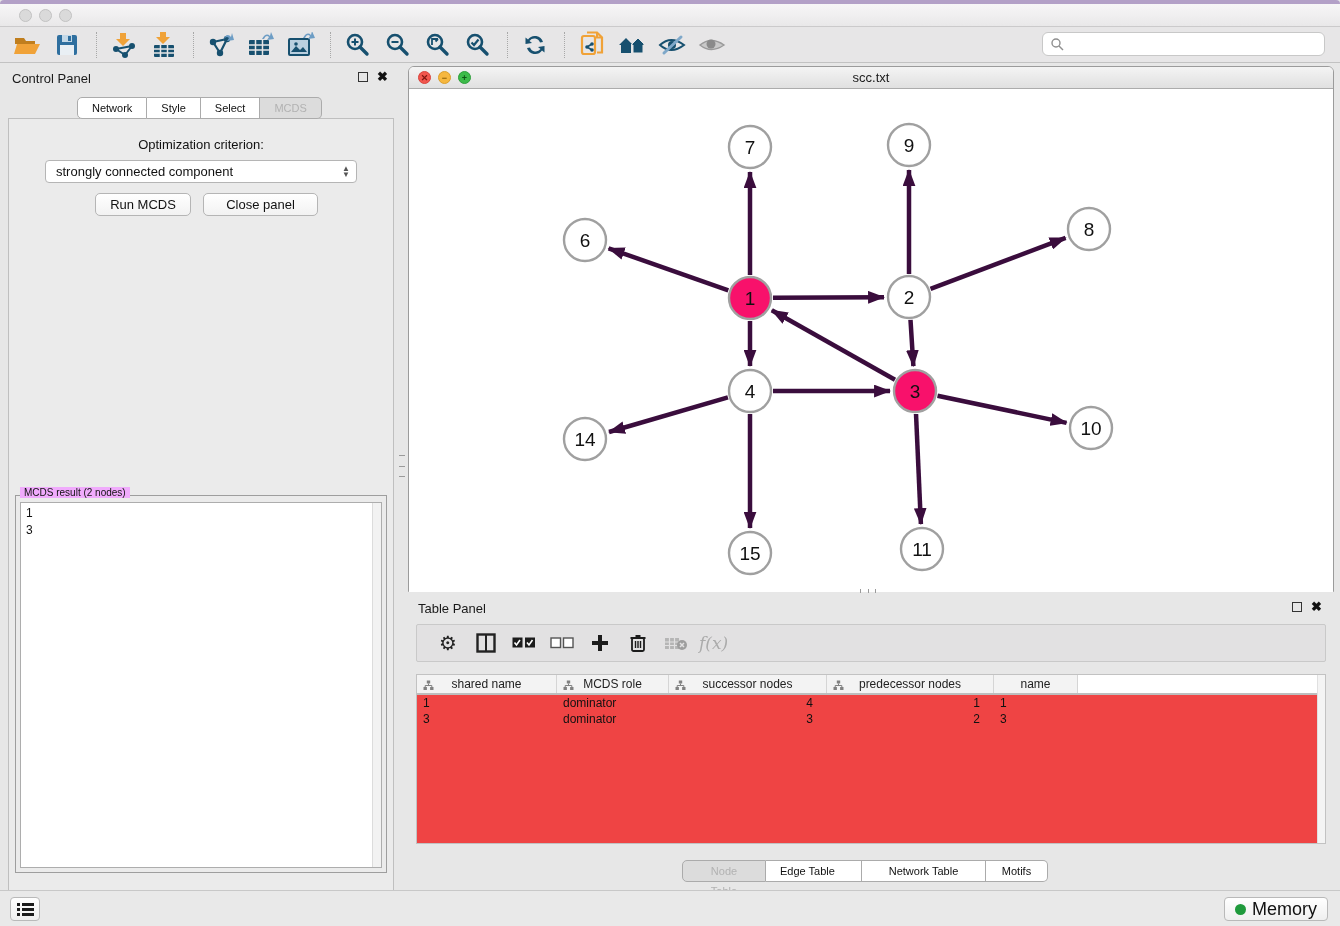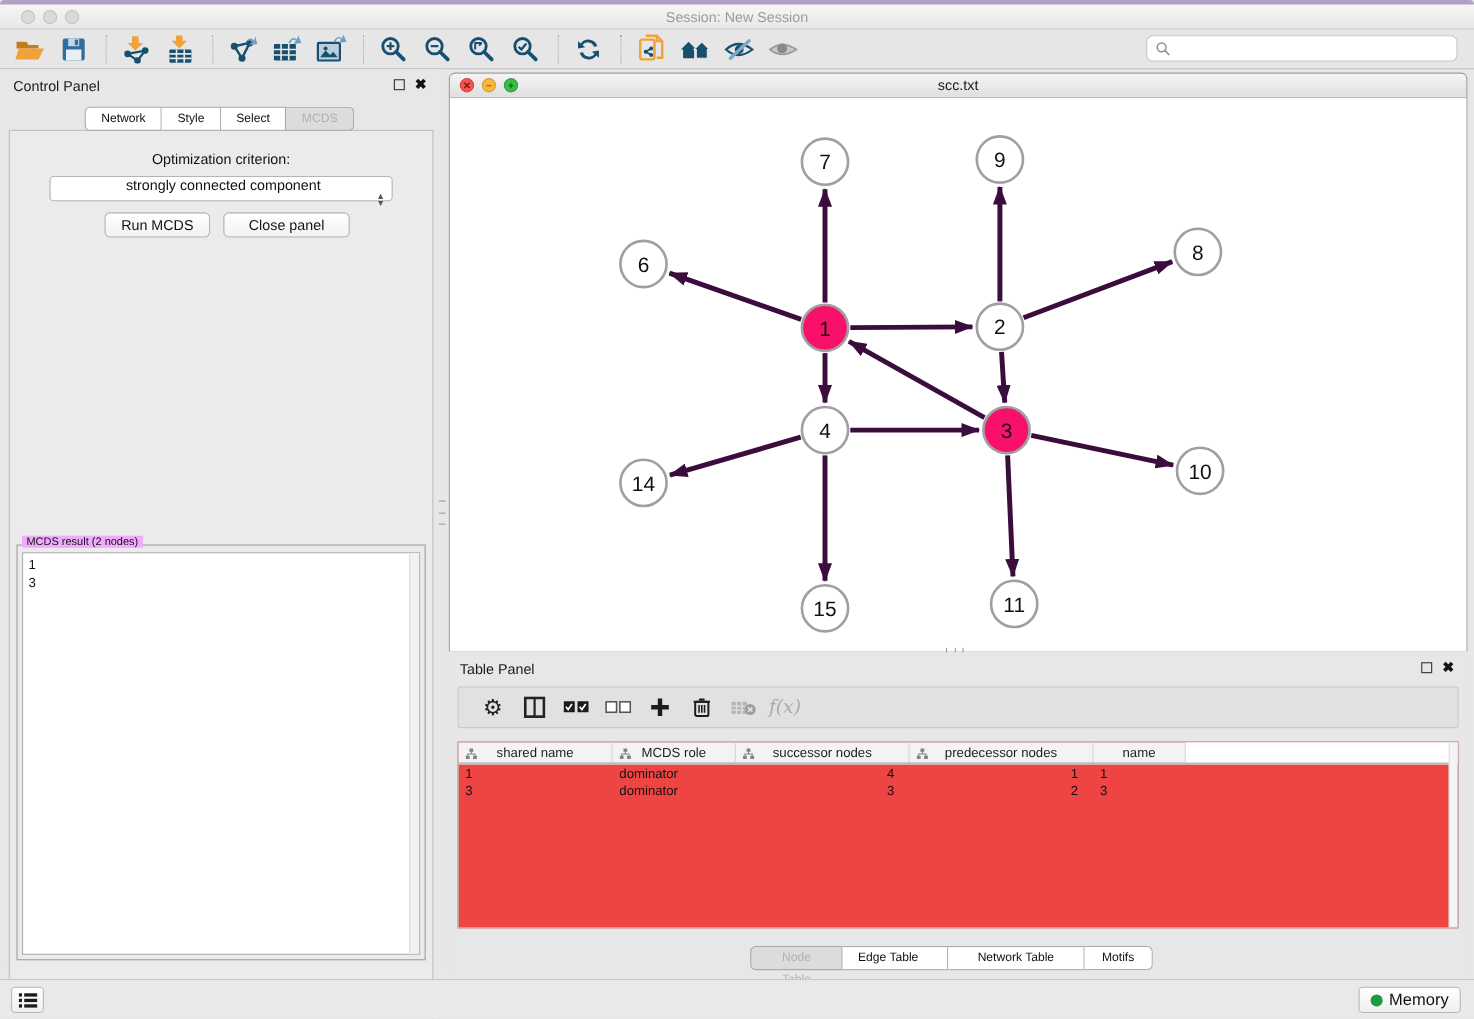--- a/index.html
+++ b/index.html
@@ -28,21 +28,21 @@
   .panel-icons { position:absolute; top:9px; right:14px; display:flex; gap:9px; align-items:center; }
   .float-icon { width:10px; height:10px; border:1.5px solid #333; display:inline-block; }
   .close-x { font-size:13px; font-weight:bold; color:#111; line-height:10px; }
   .cp-tabs { position:absolute; top:34px; left:77px; display:flex; z-index:2; }
   .tab { height:22px; padding:0 14px; font-size:11px; line-height:20px; background:#FFFFFF; border:1px solid #ABABAB; border-left:none; color:#111; }
   .tab:first-child { border-left:1px solid #ABABAB; border-radius:5px 0 0 5px; }
   .tab:last-child { border-radius:0 5px 5px 0; }
   .tab.disabled { background:#DCDCDC; color:#B2B2B2; }
   .cp-body { position:absolute; top:55px; left:8px; width:386px; height:822px; background:#EBEBEB; border:1px solid #BFBFBF; }
   .opt-label { position:absolute; top:18px; left:0; right:0; text-align:center; font-size:13px; color:#111; }
-  .dropdown { position:absolute; top:41px; left:36px; width:312px; height:23px; background:#FFFFFF; border:1px solid #B5B5B5; border-radius:4px; display:flex; align-items:center; padding:0 6px 0 10px; font-size:13px; color:#111;flex-direction:column; }
+  .dropdown { position:absolute; top:41px; left:36px; width:312px; height:23px; background:#FFFFFF; border:1px solid #B5B5B5; border-radius:4px; display:flex; align-items:center; padding:0 6px 0 10px; font-size:13px; color:#111; }
   .dd-stepper { margin-left:auto; display:flex; flex-direction:column; line-height:6px; font-size:8px; color:#555; }
   .btn { position:absolute; height:23px; background:linear-gradient(#FFFFFF,#F2F2F2); border:1px solid #B5B5B5; border-radius:5px; font-size:13px; color:#111; text-align:center; line-height:21px; }
   .groupbox { position:absolute; top:376px; left:6px; width:372px; height:378px; border:1px solid #9E9E9E; }
   .groupbox-legend { position:absolute; top:-9px; left:4px; background:#f0abfc; padding:0 4px; font-size:10px; color:#111; }
   .groupbox-inner { position:absolute; left:4px; right:4px; top:6px; bottom:4px; background:#FFFFFF; border:1px solid #ADADAD; }
   .gb-scroll { position:absolute; top:0; bottom:0; right:0; width:9px; background:#F2F2F2; border-left:1px solid #DCDCDC; }
   .result-lines { position:absolute; top:2px; left:5px; font-size:12px; line-height:17px; color:#111; white-space:pre; }
 
   
   .vsplit-grip { position:absolute; left:399px; top:455px; width:6px; height:22px; display:flex; flex-direction:column; justify-content:space-between; }
@@ -74,35 +74,34 @@
   .dt-row { display:flex; height:16px; font-size:12px; color:#111; }
   .dt-c { padding:1px 6px 0 6px; }
   .dt-c.num { text-align:right; padding-right:14px; }
   .dt-scroll { position:absolute; top:0; right:0; bottom:0; width:8px; background:#F4F4F4; border-left:1px solid #E0E0E0; }
   .tp-tabs { position:absolute; top:264px; left:274px; display:flex; }
 
   
   .statusbar { position:absolute; left:0; right:0; bottom:0; height:36px; background:#E9E9E9; border-top:1px solid #C8C8C8; }
   .sb-btn { position:absolute; top:6px; height:24px; background:linear-gradient(#FFFFFF,#EFEFEF); border:1px solid #B9B9B9; border-radius:4px; display:flex; align-items:center; justify-content:center; }
   .tasks-btn { left:10px; width:30px; }
-  .memory-btn { right:12px; padding:0 10px; gap:6px; font-size:15px; color:#111; }
+  .memory-btn { right:12px; padding:0 10px; gap:6px; font-size:18px; color:#111; }
   .mem-dot { width:11px; height:11px; border-radius:50%; background:#1F9A3C; }
   svg text { user-select:none; }
 </style>
 </head>
 <body>
 
 <div id="app">
   <div class="top-edge"></div>
 
   <div class="titlebar">
     <span class="tl-dot" style="left:19px"></span>
     <span class="tl-dot" style="left:39px"></span>
     <span class="tl-dot" style="left:59px"></span>
-    <div class="window-title">Session: New Session</div>
   </div>
 
   <div class="toolbar">
     <span class="tbtn">
       <svg width="28" height="26" viewBox="0 0 28 26">
           <path d="M2,6 h9 l2,3 h9 v3 H2 z" fill="#C07E1E"></path>
           <path d="M4,12 h23 l-5,10 H1 z" fill="#F0A238"></path>
         </svg>
     </span>
     <span class="tbtn">

